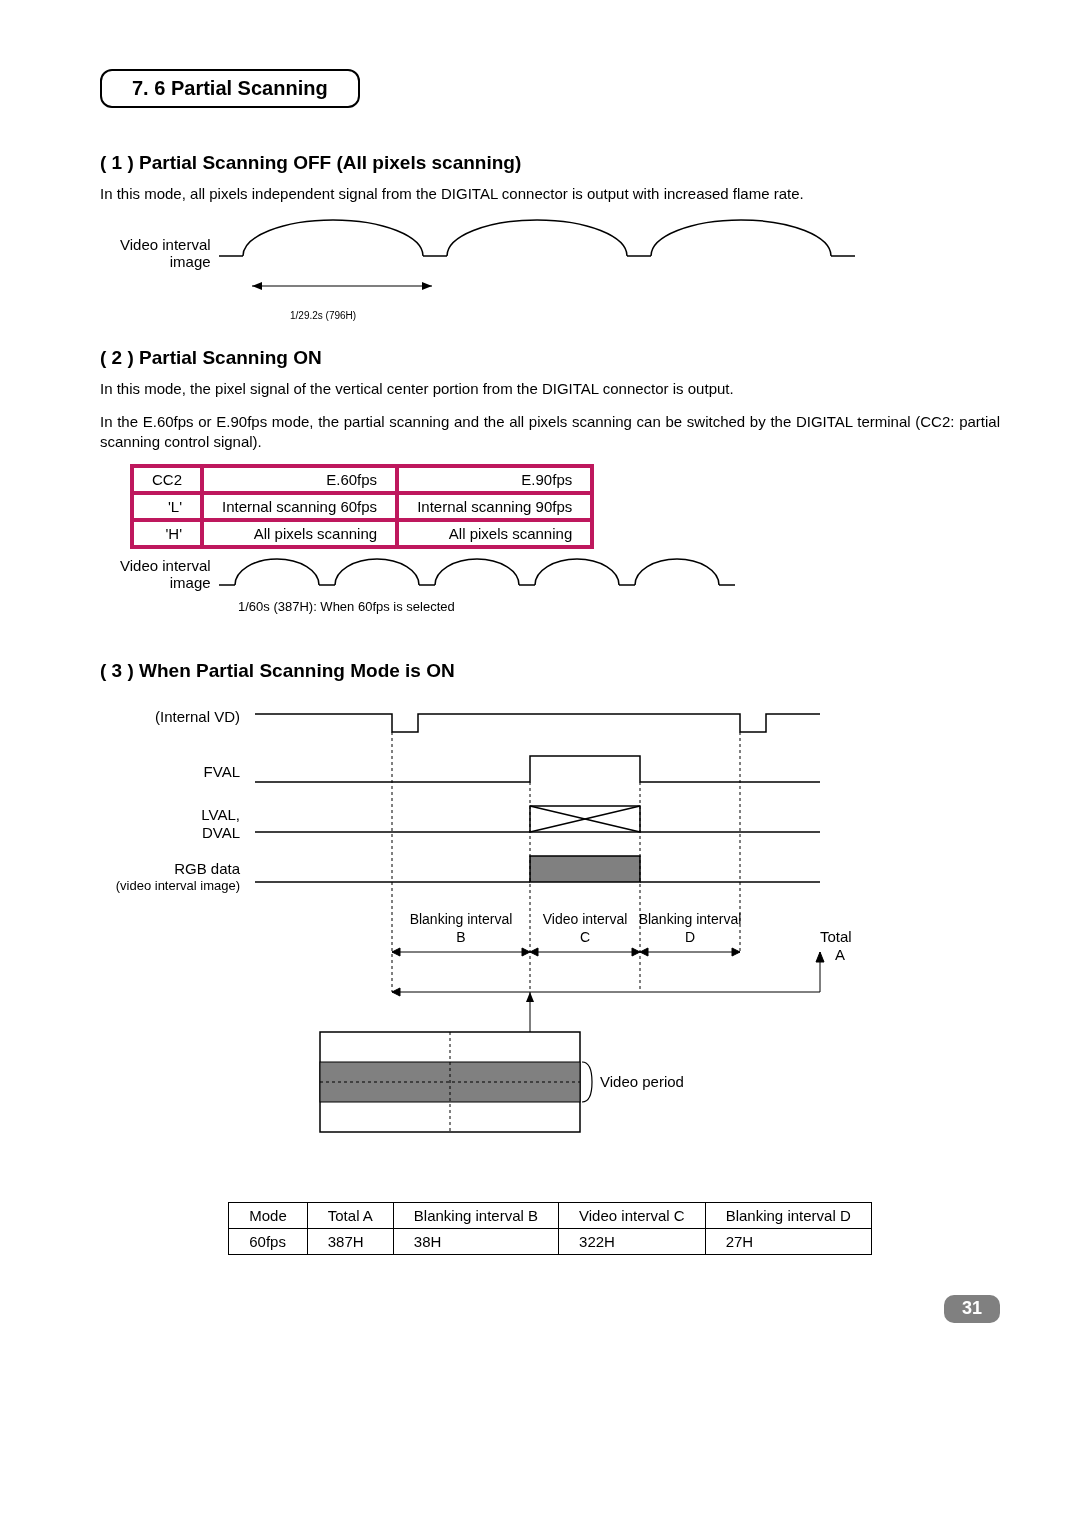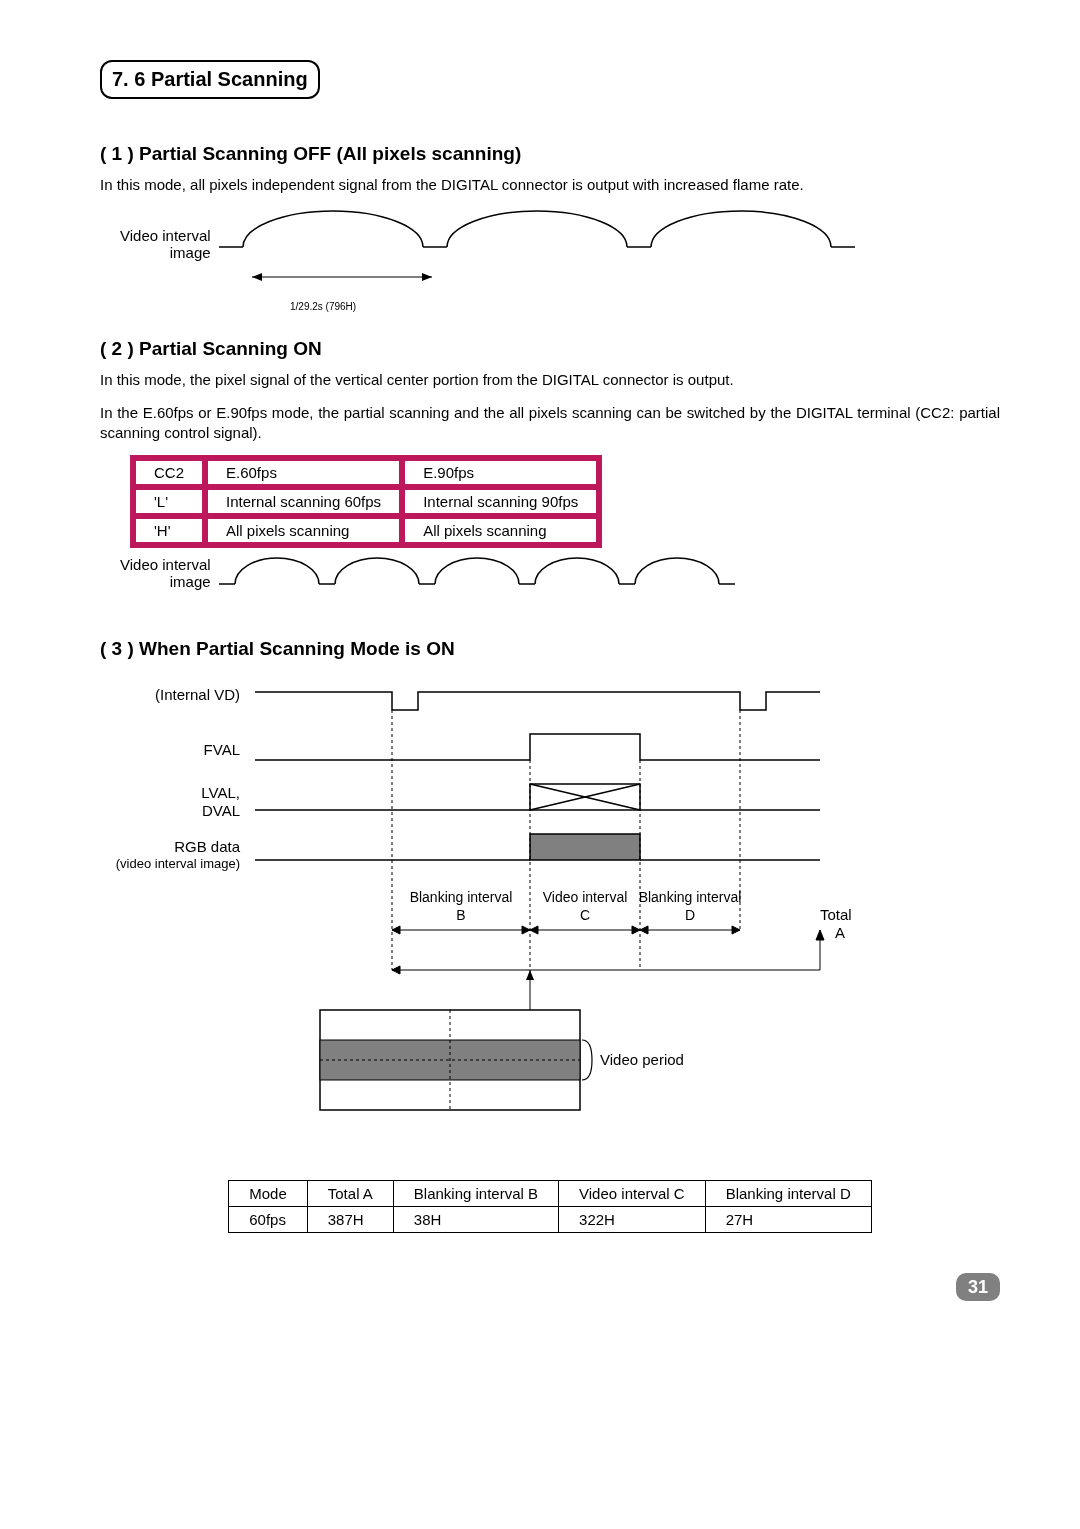--- a/index.html
+++ b/index.html
@@ -8,24 +8,25 @@
     margin: 0;
     padding: 60px 80px 40px 100px;
     color: #000;
     width: 1080px;
     box-sizing: border-box;
   }
   .section-title-box {
     border: 2px solid #000;
     border-radius: 12px;
     display: inline-block;
-    padding: 6px 10px;
+    padding: 6px 30px;
     font-weight: bold;
     font-size: 20px;
     margin-bottom: 18px;
+    margin-top: 9px;
   }
   .subheading {
     font-weight: bold;
     font-size: 19px;
     margin: 26px 0 10px 0;
   }
   p.body {
     font-size: 15px;
     margin: 6px 0 12px 0;
     line-height: 1.35;
@@ -35,23 +36,23 @@
   .fig1 {
     margin: 10px 0 10px 20px;
   }
   
   table.cc2 {
     border-collapse: collapse;
     margin: 10px 0 6px 30px;
     font-size: 15px;
   }
   table.cc2 td, table.cc2 th {
-    border: 6px solid #be185d;
+    border: 4px solid #be185d;
     padding: 3px 18px;
-    text-align: left;
+    text-align: right;
     font-weight: normal;
   }
   table.cc2 .dbl-right { border-right: 3px double #000; }
   
   table.mode {
     border-collapse: collapse;
     margin: 20px auto 0 auto;
     font-size: 15px;
   }
   table.mode td, table.mode th {
@@ -62,21 +63,21 @@
   }
   .pagenum {
     position: relative;
     text-align: right;
     margin-top: 40px;
   }
   .pagenum span {
     display: inline-flex;
     align-items: center;
     justify-content: center;
-    width: 44px;
+    width: 56px;
     height: 28px;
     background: #808080;
     color: #fff;
     border-radius: 10px;
     font-weight: bold;
     font-size: 18px;
   }
   svg { display:block; }
 </style>
 </head>
@@ -156,20 +157,21 @@
       <line x1="200" y1="30" x2="216" y2="30" stroke="#000" stroke-width="1.5"></line>
       <path d="M216 30 A42 26 0 0 1 300 30" fill="none" stroke="#000" stroke-width="1.5"></path>
       <line x1="300" y1="30" x2="316" y2="30" stroke="#000" stroke-width="1.5"></line>
       <path d="M316 30 A42 26 0 0 1 400 30" fill="none" stroke="#000" stroke-width="1.5"></path>
       <line x1="400" y1="30" x2="416" y2="30" stroke="#000" stroke-width="1.5"></line>
       <path d="M416 30 A42 26 0 0 1 500 30" fill="none" stroke="#000" stroke-width="1.5"></path>
       <line x1="500" y1="30" x2="516" y2="30" stroke="#000" stroke-width="1.5"></line>
     </svg>
   </div>
   <div style="margin-left:118px; font-size:13px; line-height:1.3; margin-top:4px;">
+    <div>1/60s (387H): When 60fps is selected</div>
   </div>
 </div>
 
 
 <div class="subheading" style="margin-top:44px;">( 3 )  When Partial Scanning Mode is ON</div>
 
 <div>
 <svg width="820" height="490" style="margin-left:0px;">
 
   <text x="140" y="30" text-anchor="end" font-size="15">(Internal VD)</text>

